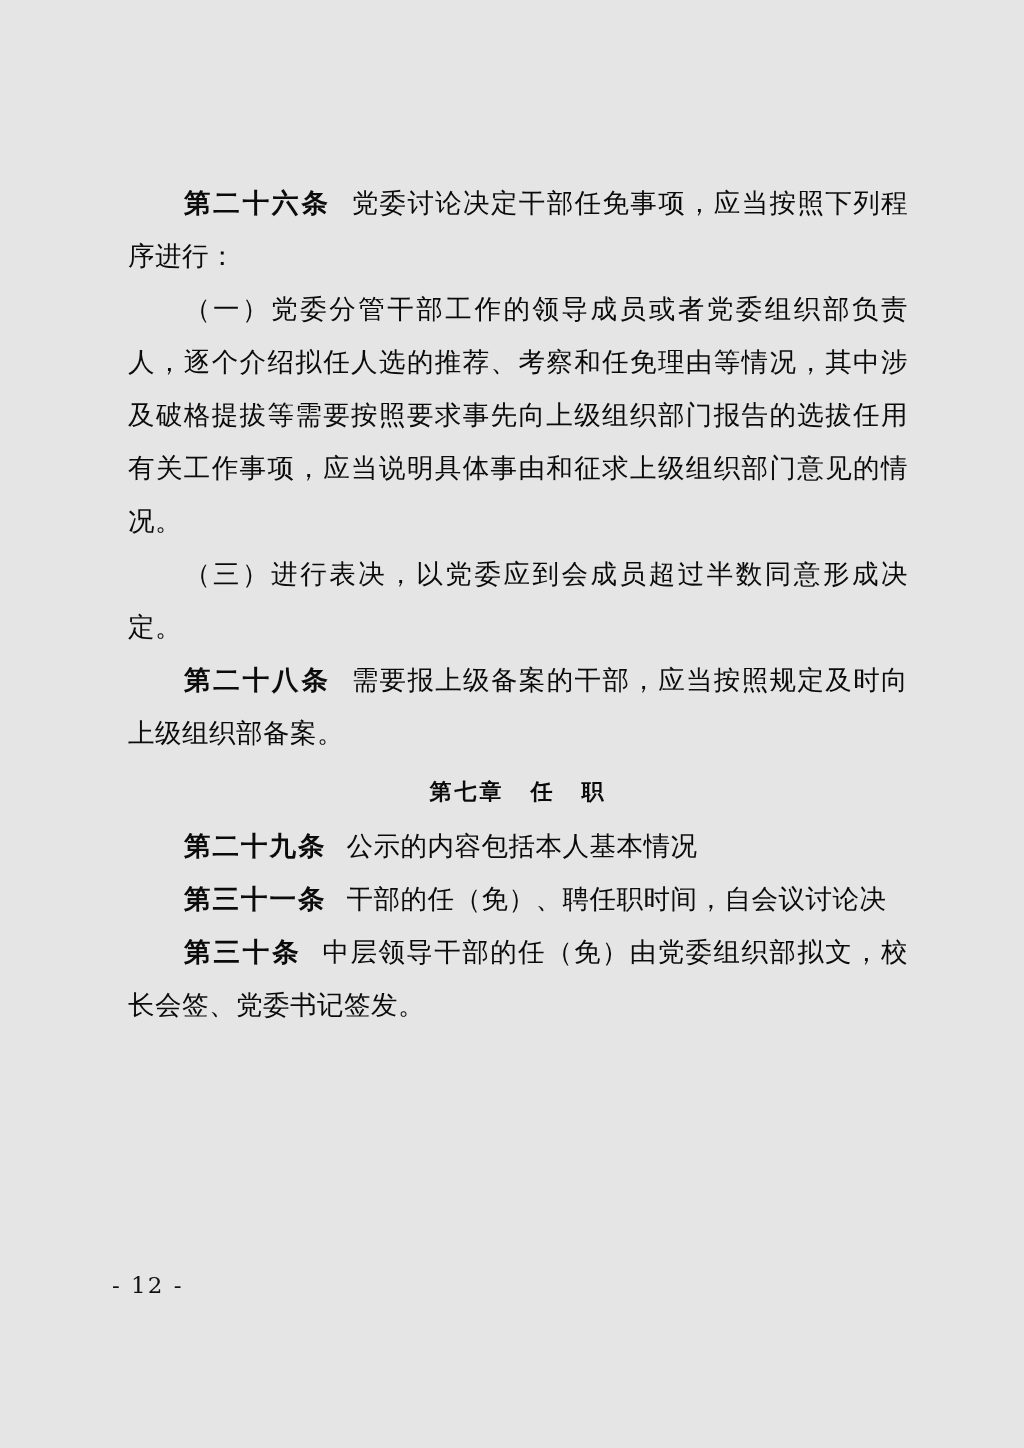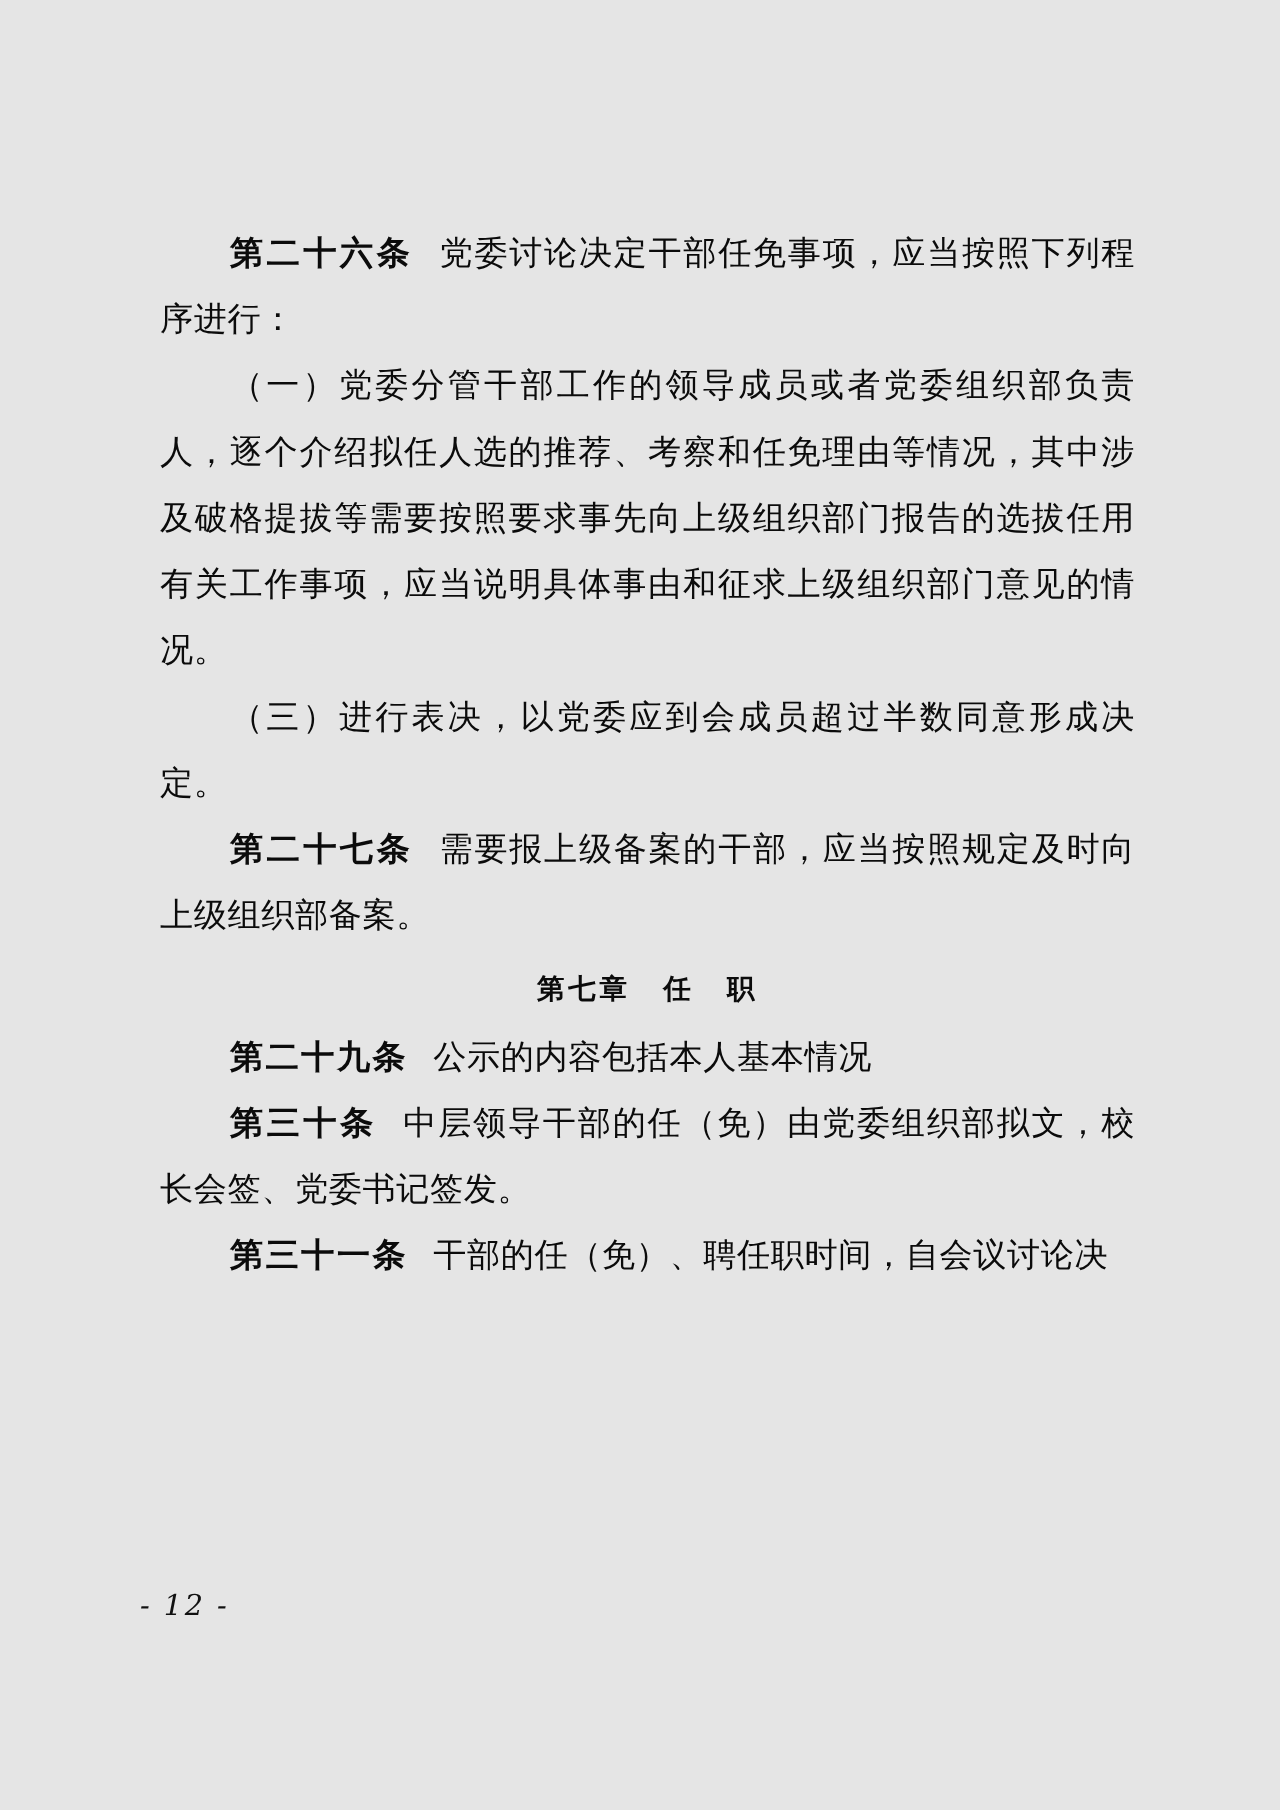--- a/index.html
+++ b/index.html
@@ -62,44 +62,43 @@
     width: 20px;
   }
   .footer {
     position: absolute;
     left: 112px;
     top: 1272px;
     font-size: 23px;
     letter-spacing: 2px;
     color: #111;
     font-family: "DejaVu Serif", "Liberation Serif", serif;
-    font-style: italic;
   }
 </style>
 </head>
 <body>
 
 <div class="page">
   <div class="content">
 
     <p class="para indent"><span class="bold-lead">第二十六条</span><span class="lead-gap"></span><span>党委讨论决定干部任免事项，应当按照下列程序进行：</span></p>
 
     <p class="para indent"><span>（一）党委分管干部工作的领导成员或者党委组织部负责人，逐个介绍拟任人选的推荐、考察和任免理由等情况，其中涉及破格提拔等需要按照要求事先向上级组织部门报告的选拔任用有关工作事项，应当说明具体事由和征求上级组织部门意见的情况。</span></p>
 
 
     <p class="para indent"><span>（三）进行表决，以党委应到会成员超过半数同意形成决定。</span></p>
 
-    <p class="para indent"><span class="bold-lead">第二十七条</span><span class="lead-gap"></span><span>需要报上级备案的干部，应当按照规定及时向上级组织部备案。</span></p>
+    <p class="para indent"><span class="bold-lead">第二十八条</span><span class="lead-gap"></span><span>需要报上级备案的干部，应当按照规定及时向上级组织部备案。</span></p>
 
 
     <p class="chapter"><span>第七章</span><span class="gap"></span><span>任</span><span class="gap"></span><span>职</span></p>
 
     <p class="para indent"><span class="bold-lead">第二十九条</span><span class="lead-gap"></span><span>公示的内容包括本人基本情况</span></p>
 
 
+    <p class="para indent"><span class="bold-lead">第三十一条</span><span class="lead-gap"></span><span>干部的任（免）、聘任职时间，自会议讨论决</span></p>
+
     <p class="para indent"><span class="bold-lead">第三十条</span><span class="lead-gap"></span><span>中层领导干部的任（免）由党委组织部拟文，校长会签、党委书记签发。</span></p>
-
-    <p class="para indent"><span class="bold-lead">第三十一条</span><span class="lead-gap"></span><span>干部的任（免）、聘任职时间，自会议讨论决</span></p>
 
   </div>
 
   <div class="footer">- 12 -</div>
 </div>
 
 </body></html>

